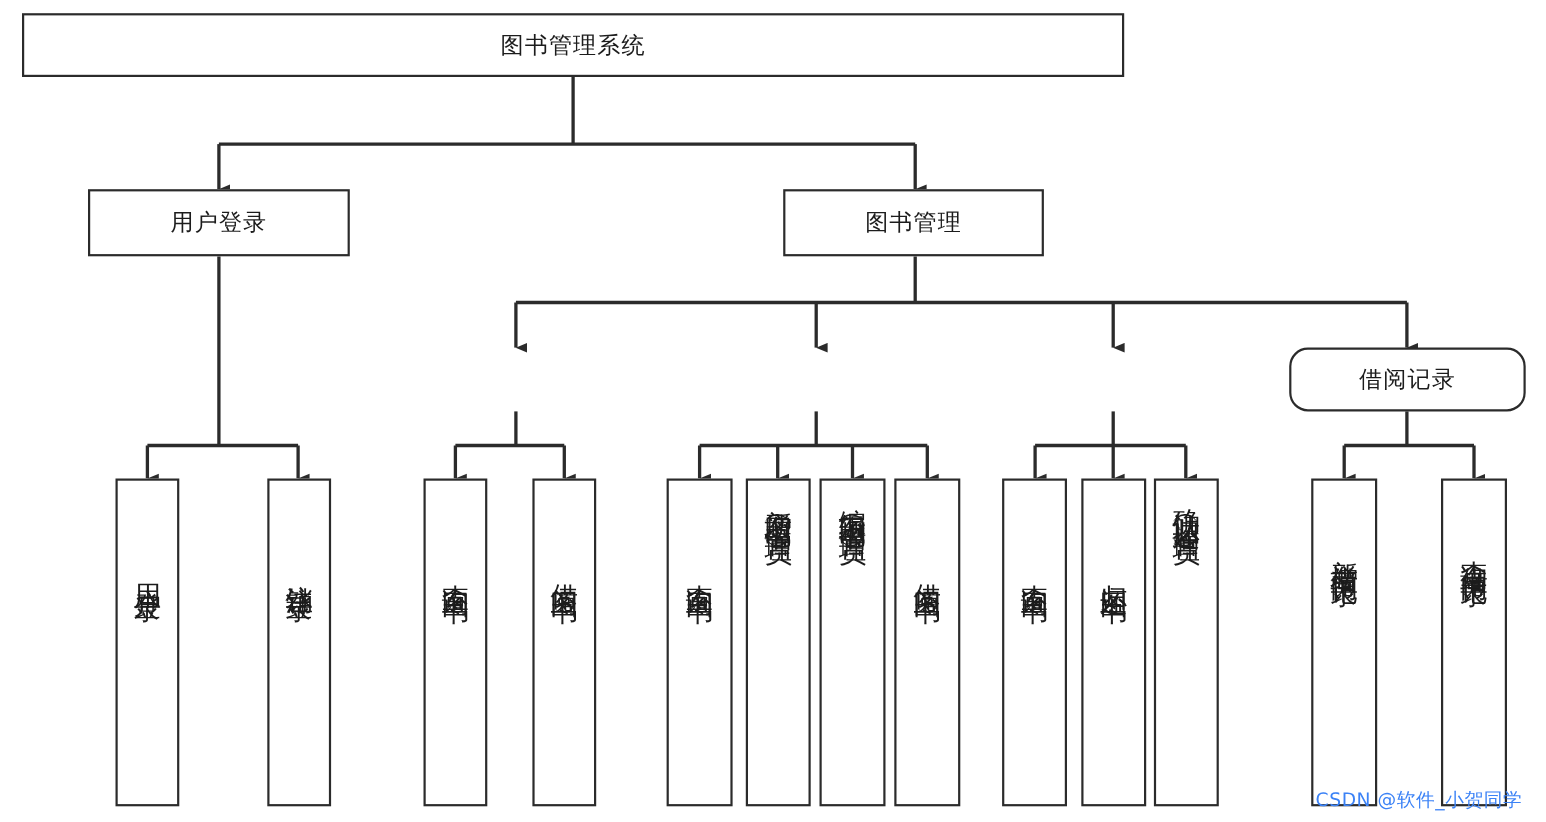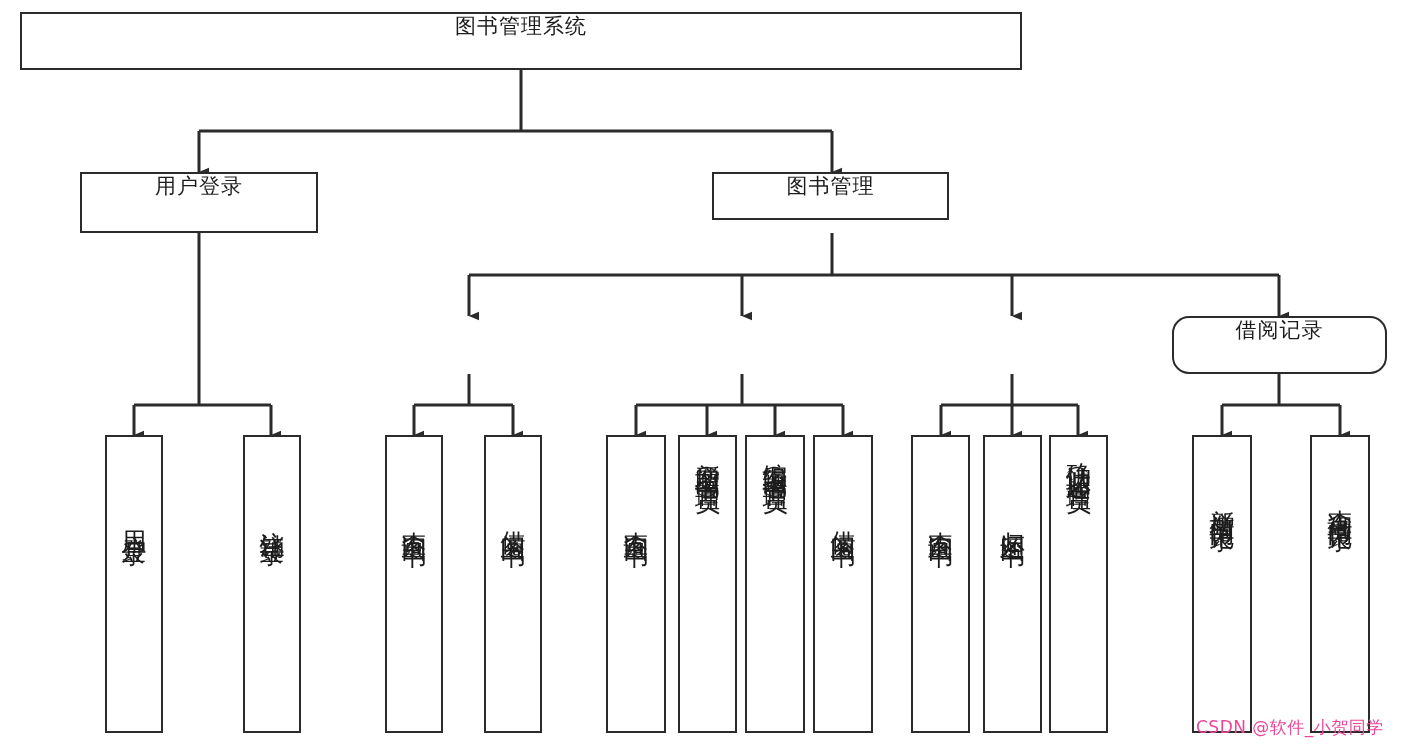--- a/index.html
+++ b/index.html
@@ -23,20 +23,21 @@
     top: 0;
     width: 1405px;
     height: 747px;
   }
   .node {
     position: absolute;
     box-sizing: border-box;
     background: #ffffff;
     border: 2.5px solid #2b2b2b;
     display: flex;
+    align-items: center;
     justify-content: center;
     overflow: hidden;
   }
   .node-label {
     color: #1c1c1c;
     line-height: 1.18;
     text-align: center;
     white-space: nowrap;
   }
   .node.horizontal .node-label {
@@ -64,21 +65,21 @@
     padding-top: 74px;
   }
   .node.vertical.mid .node-label {
     padding-top: 52px;
   }
   .node.vertical.tall .node-label {
     padding-top: 6px;
   }
   .watermark {
     position: absolute;
-    color: #ec4899;
+    color: #3b82f6;
     font-size: 17px;
     letter-spacing: 0.5px;
     white-space: nowrap;
     pointer-events: none;
   }
 </style>
 </head>
 <body>
 
 <div id="diagram-root">
@@ -133,21 +134,21 @@
     </g>
   </svg>
 
   <div class="node root horizontal" style="left:20px; top:12px; width:1002px; height:58px;">
     <span class="node-label">图书管理系统</span>
   </div>
 
   <div class="node horizontal" style="left:80px; top:172px; width:238px; height:61px;">
     <span class="node-label">用户登录</span>
   </div>
-  <div class="node horizontal" style="left:712px; top:172px; width:237px; height:48px;">
+  <div class="node horizontal" style="left:712px; top:172px; width:237px; height:61px;">
     <span class="node-label">图书管理</span>
   </div>
 
   <div class="node horizontal" style="left:1172px; top:316px; width:215px; height:58px;border-radius:17px;">
     <span class="node-label">借阅记录</span>
   </div>
 
   <div class="node vertical short" style="left:105px; top:435px; width:58px; height:298px;">
     <span class="node-label">用户登录</span>
   </div>

